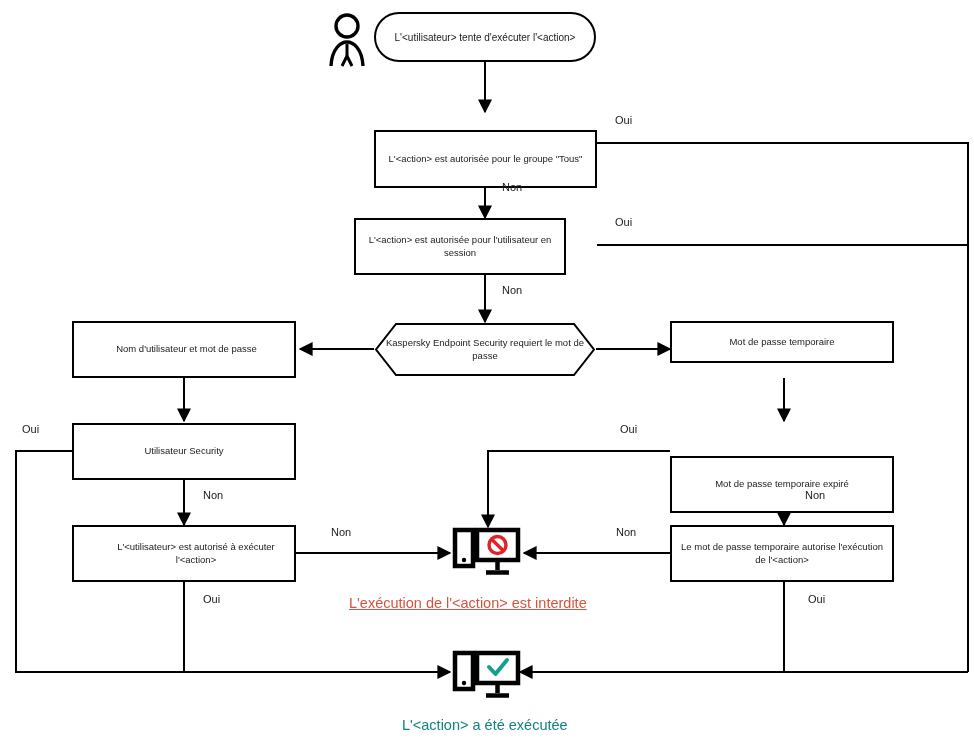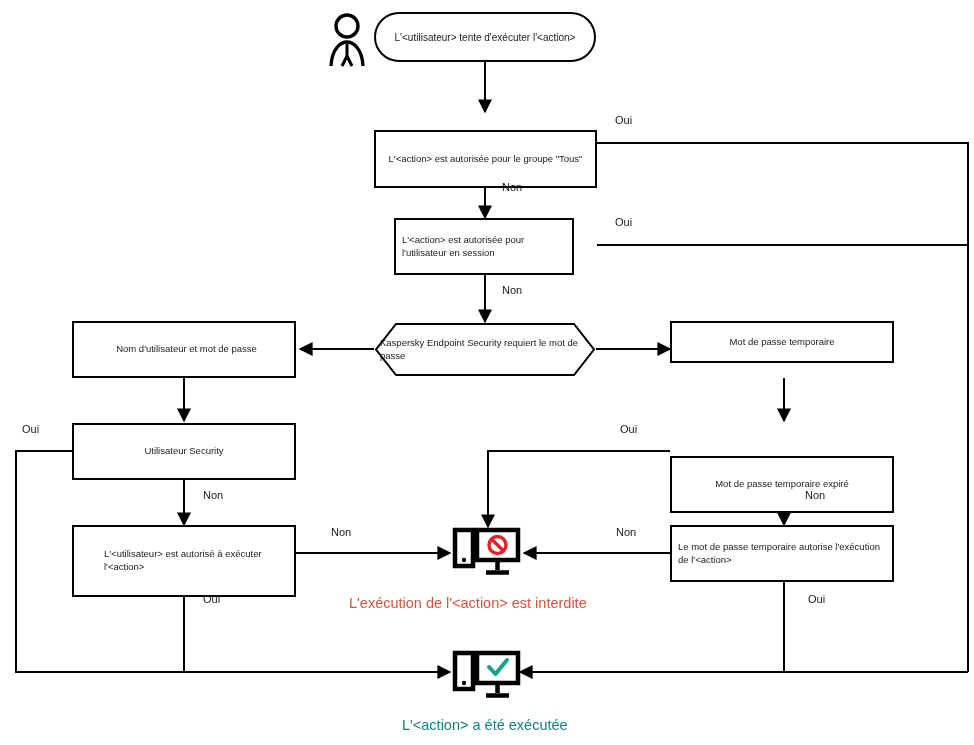--- a/index.html
+++ b/index.html
@@ -2,21 +2,21 @@
 <html><head>
 <meta charset="utf-8">
 <style>
   html,body{margin:0;padding:0;}
   body{
     width:974px;height:745px;background:#ffffff;
     font-family:"Liberation Sans", sans-serif;
     overflow:hidden;position:relative;
   }
   #canvas{position:absolute;left:0;top:0;width:974px;height:745px;}
-  .node{position:absolute;box-sizing:border-box;display:flex;align-items:center;justify-content:center;}
+  .node{position:absolute;box-sizing:border-box;display:flex;align-items:center;justify-content:center;text-align:center;}
   .box{border:2px solid #000;background:#fff;font-size:9.5px;color:#1a1a1a;line-height:1.35;padding:2px 6px;}
   .terminator{border:2px solid #000;background:#fff;border-radius:28px;font-size:10px;color:#1a1a1a;}
   .hexlabel{font-size:9.5px;color:#1a1a1a;line-height:1.35;width:210px;}
   .edge-label{position:absolute;font-size:11px;color:#1a1a1a;white-space:nowrap;}
   .caption{position:absolute;font-size:14.5px;white-space:nowrap;}
   .deny-caption{color:#d2553f;}
   .ok-caption{color:#10837f;}
   .icon{position:absolute;}
   .actor{position:absolute;}
 </style>
@@ -79,21 +79,21 @@
 </div>
 
 <div class="node terminator" style="left:374px;top:12px;width:222px;height:50px;">
   <span>L'&lt;utilisateur&gt; tente d'exécuter l'&lt;action&gt;</span>
 </div>
 
 <div class="node box" style="left:374px;top:114px;width:223px;height:58px;margin-top:16px;">
   <span>L'&lt;action&gt; est autorisée pour le groupe "Tous"</span>
 </div>
 
-<div class="node box" style="left:394px;top:218px;width:180px;height:57px;">
+<div class="node box" style="left:354px;top:218px;width:212px;height:57px;">
   <span>L'&lt;action&gt; est autorisée pour l'utilisateur en session</span>
 </div>
 
 <div style="position:absolute;left:374px;top:322px;width:222px;height:55px;">
   <svg width="222" height="55" viewBox="0 0 222 55" xmlns="http://www.w3.org/2000/svg">
     <polygon points="22,2 200,2 220,27.5 200,53 22,53 2,27.5" fill="#fff" stroke="#000" stroke-width="2"></polygon>
   </svg>
   <div class="node hexlabel" style="left:6px;top:0;width:210px;height:55px;display:flex;align-items:center;justify-content:center;">Kaspersky Endpoint Security requiert le mot de passe</div>
 </div>
 
@@ -106,21 +106,21 @@
 </div>
 
 <div class="node box" style="left:72px;top:423px;width:224px;height:57px;">
   <span>Utilisateur Security</span>
 </div>
 
 <div class="node box" style="left:670px;top:423px;width:224px;height:57px;margin-top:33px;">
   <span>Mot de passe temporaire expiré</span>
 </div>
 
-<div class="node box" style="left:72px;top:525px;width:224px;height:72px;padding-left:30px;">
+<div class="node box" style="left:72px;top:525px;width:224px;height:57px;padding-left:30px;">
   <span>L'&lt;utilisateur&gt; est autorisé à exécuter l'&lt;action&gt;</span>
 </div>
 
 <div class="node box" style="left:670px;top:525px;width:224px;height:57px;">
   <span>Le mot de passe temporaire autorise l'exécution de l'&lt;action&gt;</span>
 </div>
 
 <div class="icon" style="left:452px;top:527px;">
   <svg width="70" height="54" viewBox="0 0 70 54" xmlns="http://www.w3.org/2000/svg">
     <rect x="3" y="3" width="18" height="36" fill="none" stroke="#000" stroke-width="4.5"></rect>
@@ -135,21 +135,21 @@
 <div class="icon" style="left:452px;top:650px;">
   <svg width="70" height="54" viewBox="0 0 70 54" xmlns="http://www.w3.org/2000/svg">
     <rect x="3" y="3" width="18" height="36" fill="none" stroke="#000" stroke-width="4.5"></rect>
     <circle cx="12" cy="33" r="2.2" fill="#000"></circle>
     <rect x="25" y="3" width="41" height="30" fill="none" stroke="#000" stroke-width="4.5"></rect>
     <path d="M 45.5 33 L 45.5 43 M 34 45.5 L 57 45.5" stroke="#000" stroke-width="4.5"></path>
     <path d="M 37 17 L 43.5 24 L 55 10" fill="none" stroke="#14a08c" stroke-width="4" stroke-linecap="round" stroke-linejoin="round"></path>
   </svg>
 </div>
 
-<div class="caption deny-caption" style="left:349px;top:595px;">L'exécution de l'&lt;action&gt; est interdite</div>
+<div class="caption deny-caption" style="left:349px;top:595px;text-decoration:underline;">L'exécution de l'&lt;action&gt; est interdite</div>
 <div class="caption ok-caption" style="left:402px;top:717px;">L'&lt;action&gt; a été exécutée</div>
 
 <div class="edge-label" style="left:615px;top:114px;">Oui</div>
 <div class="edge-label" style="left:502px;top:181px;">Non</div>
 <div class="edge-label" style="left:615px;top:216px;">Oui</div>
 <div class="edge-label" style="left:502px;top:284px;">Non</div>
 <div class="edge-label" style="left:22px;top:423px;">Oui</div>
 <div class="edge-label" style="left:203px;top:489px;">Non</div>
 <div class="edge-label" style="left:620px;top:423px;">Oui</div>
 <div class="edge-label" style="left:805px;top:489px;">Non</div>

